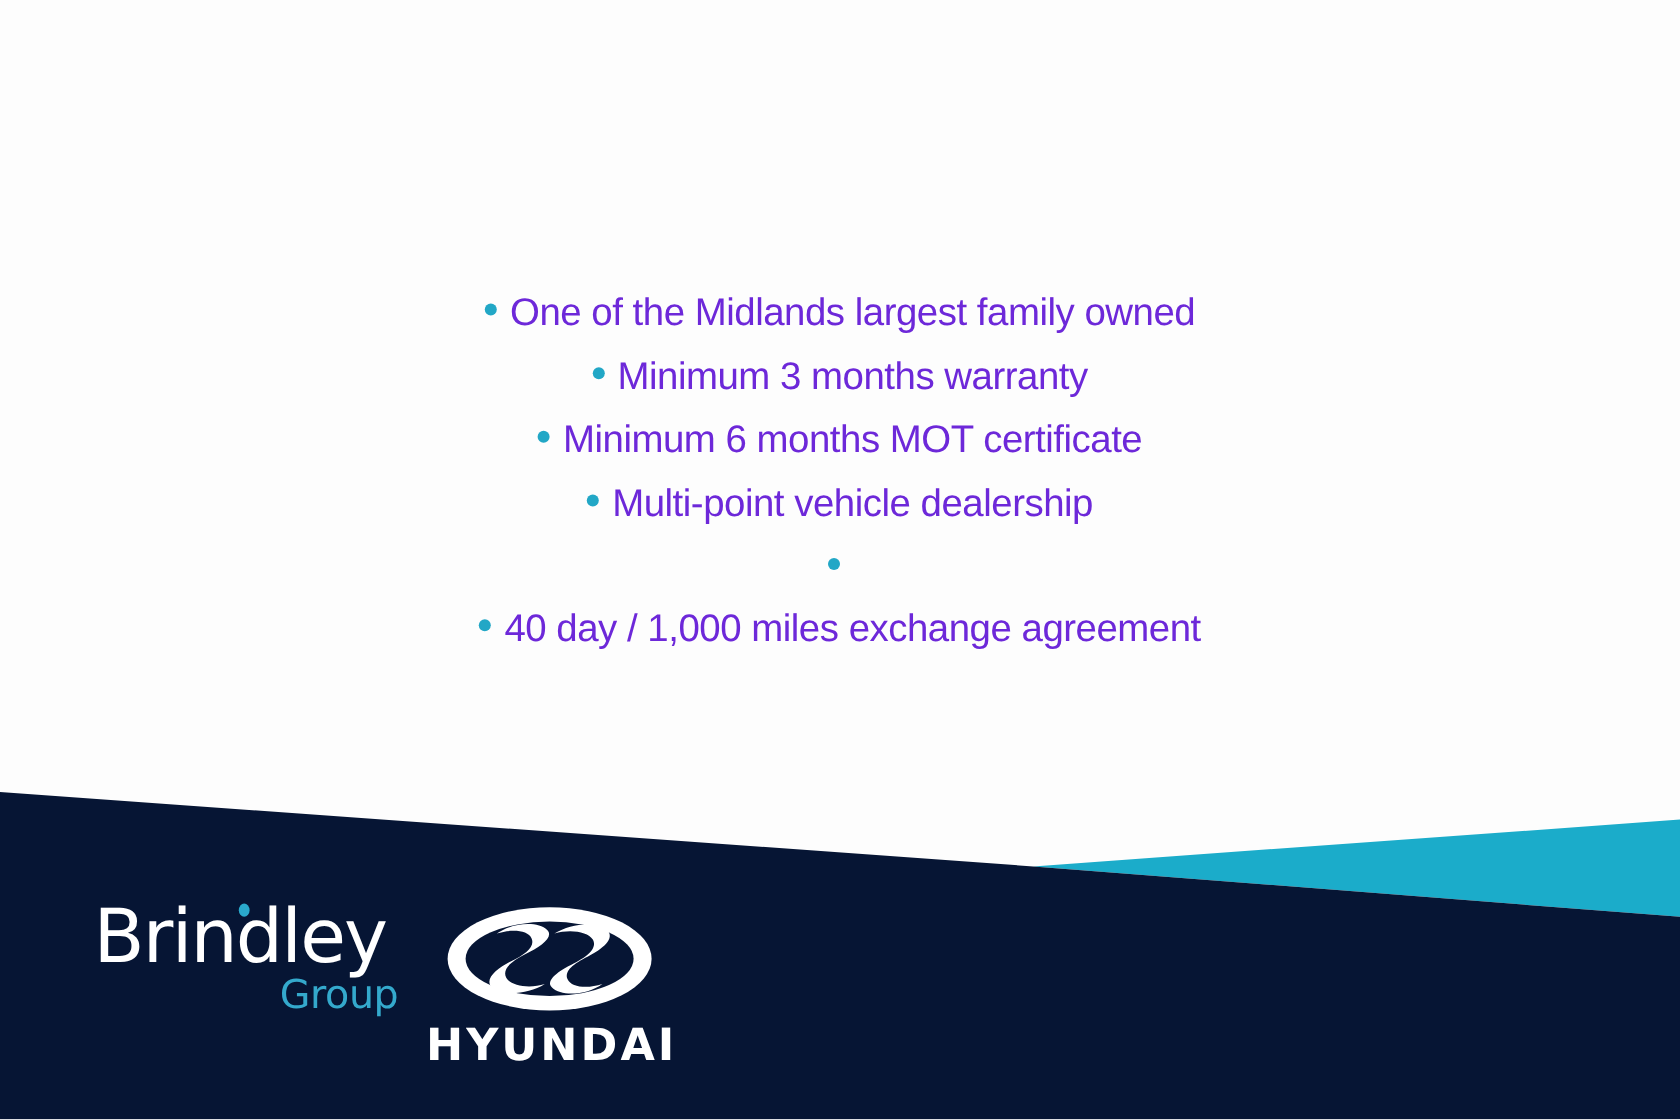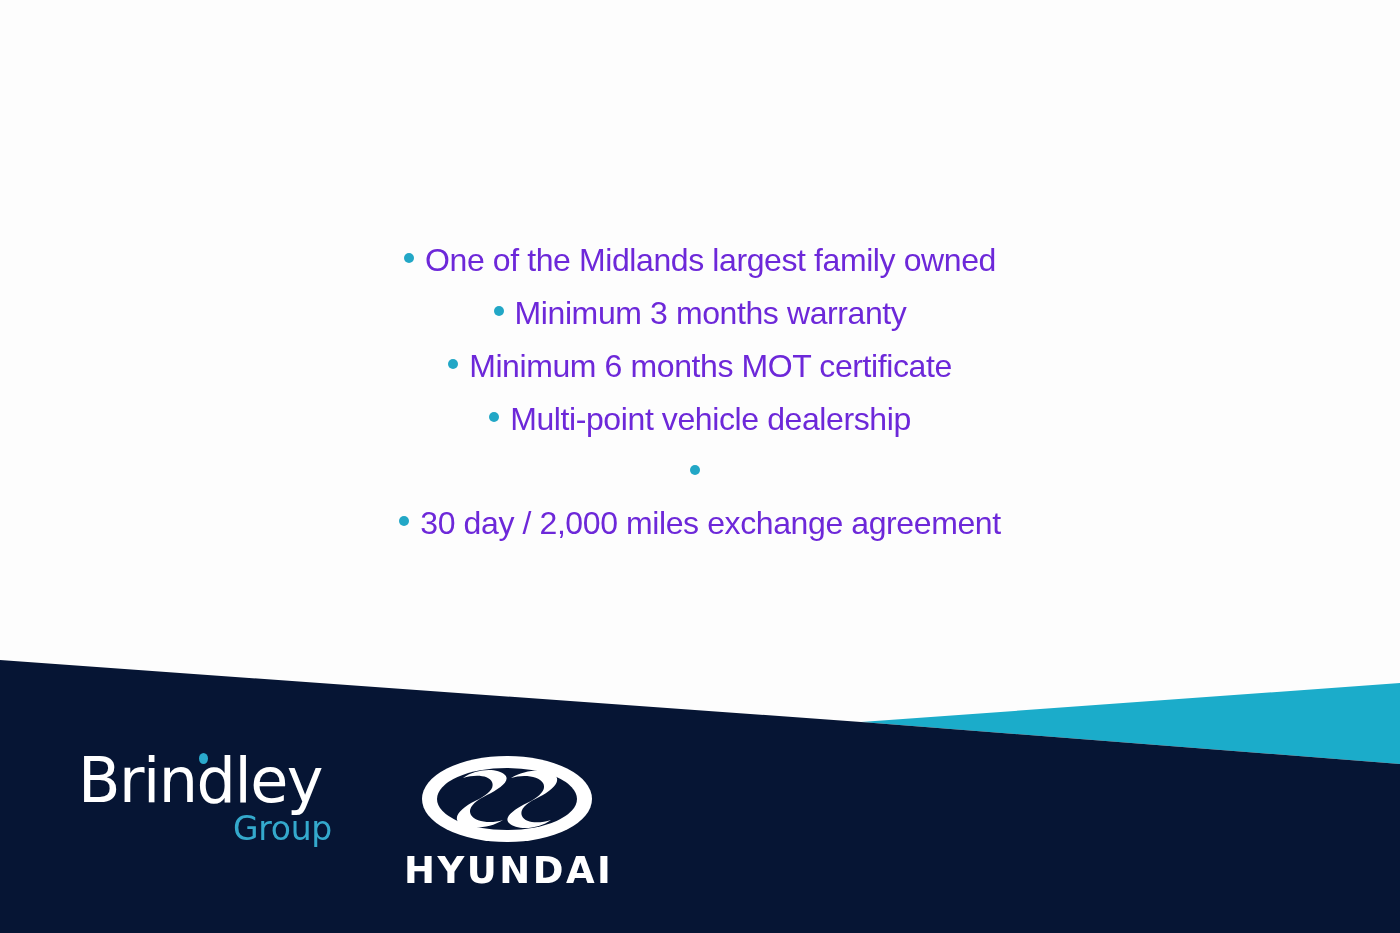--- a/index.html
+++ b/index.html
@@ -93,21 +93,21 @@
   }
 
   
   #footer-logos {
     position: absolute;
     left: 78px;
     top: 744px;
     z-index: 4;
     display: flex;
     align-items: flex-start;
-    gap: 68px;
+    gap: 19px;
   }
 
   
   #brindley-logo {
     position: relative;
     width: 258px;
     padding-top: 4px;
   }
   #brindley-wordmark {
     display: block;
@@ -193,21 +193,21 @@
 
     <div class="benefit-line">
       <span class="benefit-bullet"></span><span class="benefit-text">Multi-point vehicle dealership</span>
     </div>
 
     <div class="benefit-line">
       <span class="benefit-bullet"></span>
     </div>
 
     <div class="benefit-line">
-      <span class="benefit-bullet"></span><span class="benefit-text">30 day / 2,000 miles exchange agreement</span>
+      <span class="benefit-bullet"></span><span class="benefit-text">40 day / 1,000 miles exchange agreement</span>
     </div>
 
   </div>
 
   <div id="footer-logos">
 
     <div id="brindley-logo">
       <span id="brindley-wordmark">Brindley</span>
       <span id="brindley-dot"></span>
       <span id="brindley-sub">Group</span>

